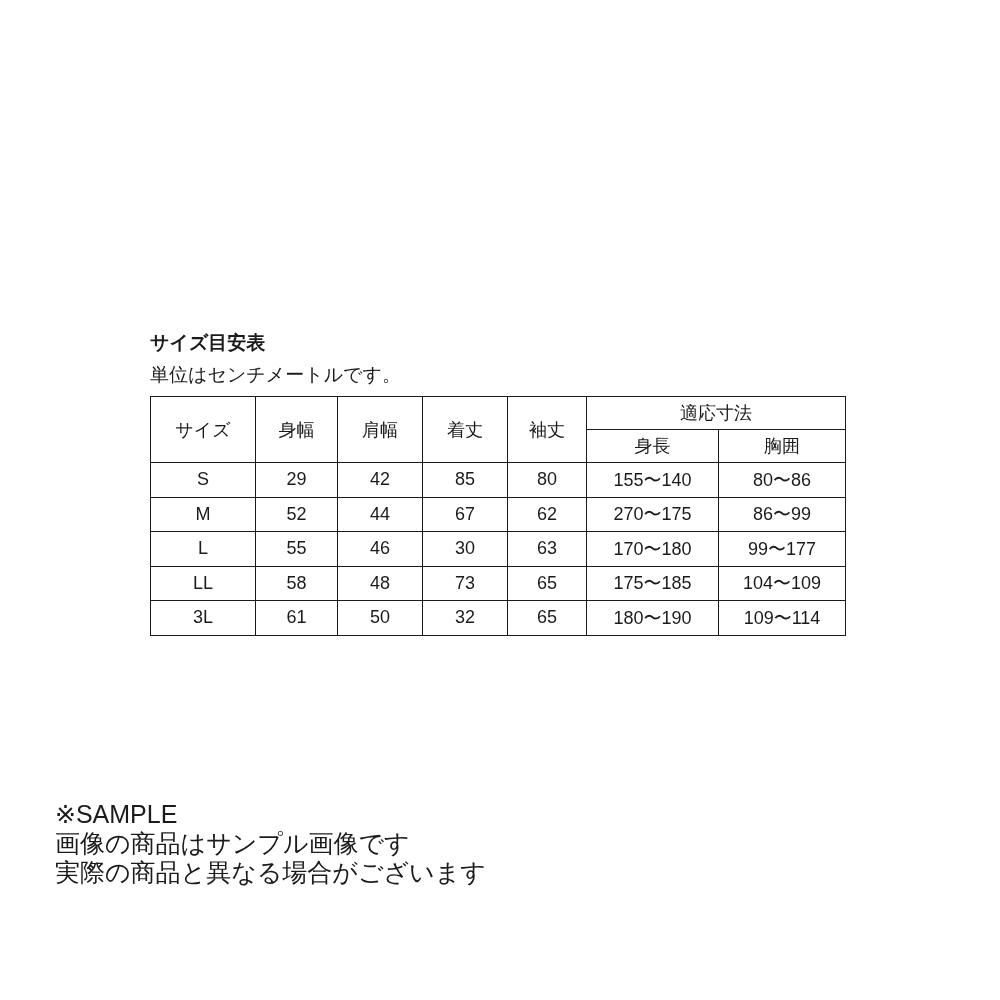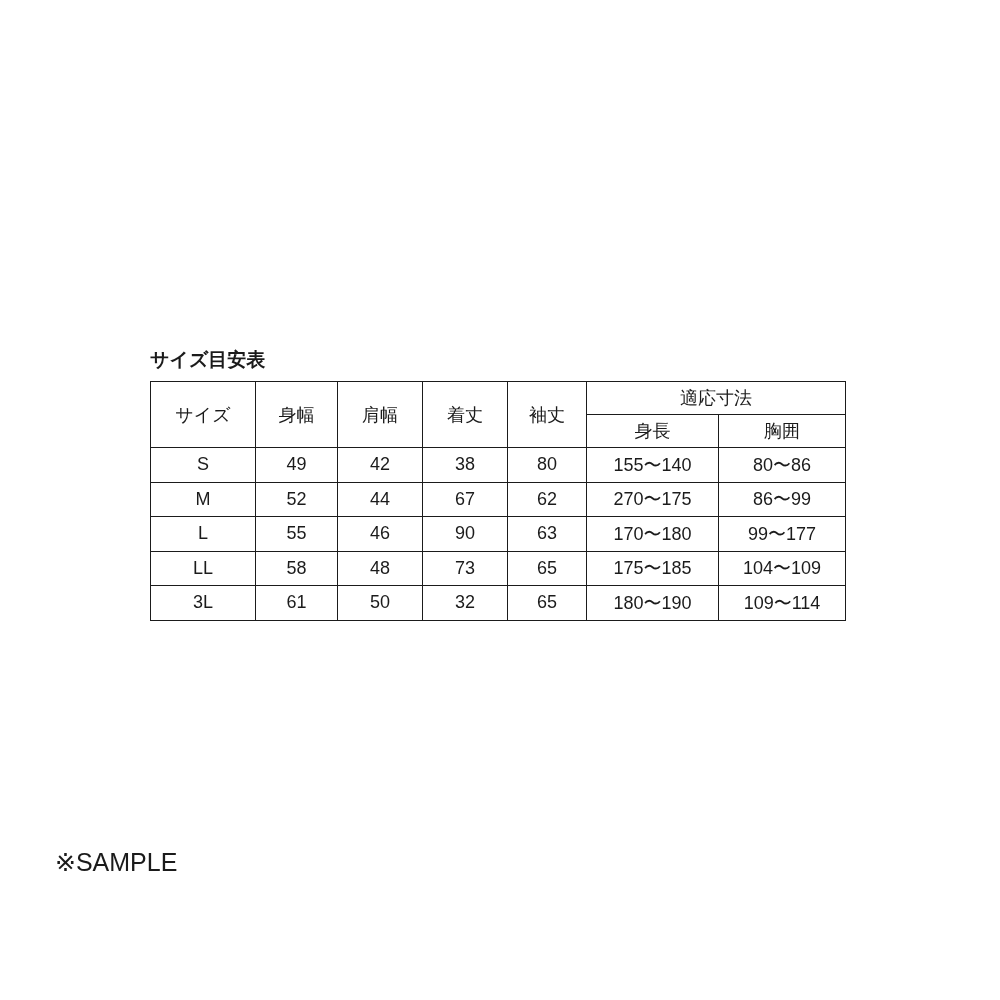--- a/index.html
+++ b/index.html
@@ -11,21 +11,21 @@
     width: 1000px;
     height: 1000px;
     background: #ffffff;
     color: #1b1b1b;
     font-family: "Liberation Sans", "DejaVu Sans", sans-serif;
     overflow: hidden;
   }
   .size-chart {
     position: absolute;
     left: 150px;
-    top: 350px;
+    top: 333px;
     width: 700px;
   }
   .chart-title {
     margin: 0;
     font-size: 19px;
     font-weight: bold;
     line-height: 1;
   }
   .unit-note {
     margin: 13px 0 0 0;
@@ -47,31 +47,32 @@
     font-weight: normal;
     padding: 0;
     overflow: hidden;
     white-space: nowrap;
   }
   .size-table thead tr { height: 33px; }
   .size-table tbody tr { height: 34.5px; }
   .sample-note {
     position: absolute;
     left: 55px;
-    top: 848px;
+    top: 800px;
     font-size: 25px;
     line-height: 29px;
     white-space: nowrap;
   }
 </style>
 </head>
 <body>
 
 <div class="size-chart">
   <h2 class="chart-title">サイズ目安表</h2>
+  <p class="unit-note">単位はセンチメートルです。</p>
 
   <table class="size-table">
     <colgroup>
       <col style="width:105px">
       <col style="width:82px">
       <col style="width:85px">
       <col style="width:85px">
       <col style="width:79px">
       <col style="width:132px">
       <col style="width:127px">
@@ -86,41 +87,41 @@
         <th colspan="2">適応寸法</th>
       </tr>
       <tr>
         <th>身長</th>
         <th>胸囲</th>
       </tr>
     </thead>
     <tbody>
       <tr>
         <td>S</td>
-        <td>49</td>
+        <td>29</td>
         <td>42</td>
-        <td>38</td>
+        <td>85</td>
         <td>80</td>
         <td>155〜140</td>
         <td>80〜86</td>
       </tr>
       <tr>
         <td>M</td>
         <td>52</td>
         <td>44</td>
         <td>67</td>
         <td>62</td>
         <td>270〜175</td>
         <td>86〜99</td>
       </tr>
       <tr>
         <td>L</td>
         <td>55</td>
         <td>46</td>
-        <td>90</td>
+        <td>30</td>
         <td>63</td>
         <td>170〜180</td>
         <td>99〜177</td>
       </tr>
       <tr>
         <td>LL</td>
         <td>58</td>
         <td>48</td>
         <td>73</td>
         <td>65</td>
@@ -135,13 +136,15 @@
         <td>65</td>
         <td>180〜190</td>
         <td>109〜114</td>
       </tr>
     </tbody>
   </table>
 </div>
 
 <div class="sample-note">
   <div>※SAMPLE</div>
+  <div>画像の商品はサンプル画像です</div>
+  <div>実際の商品と異なる場合がございます</div>
 </div>
 
 </body></html>

